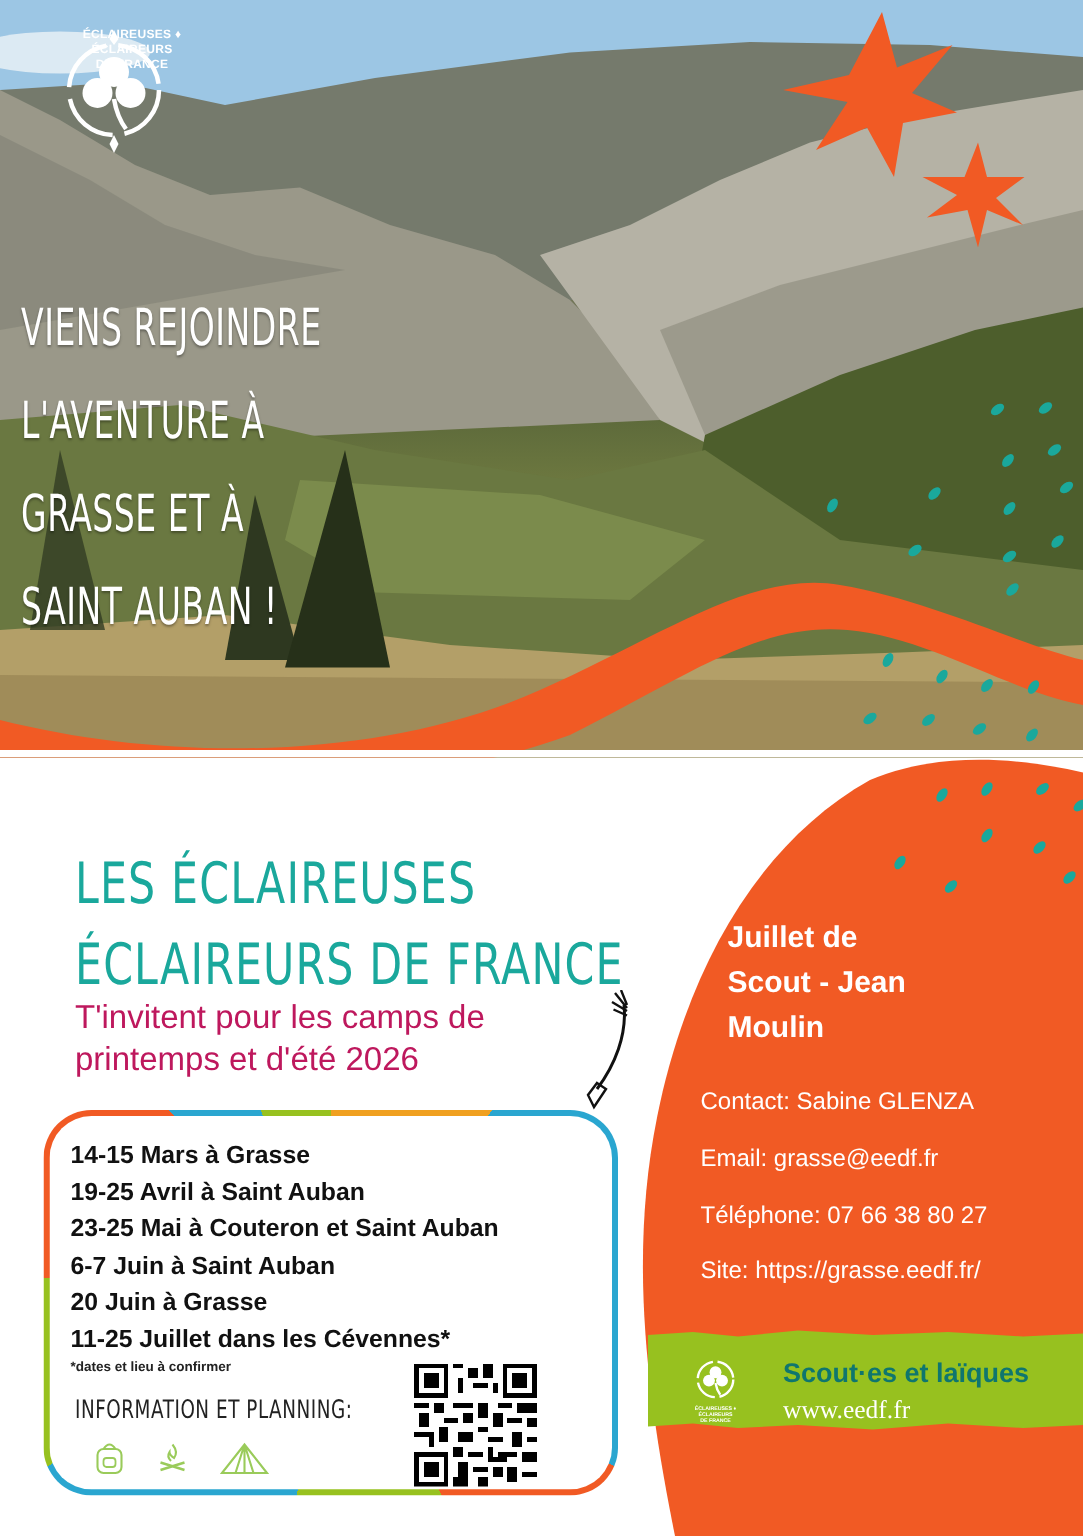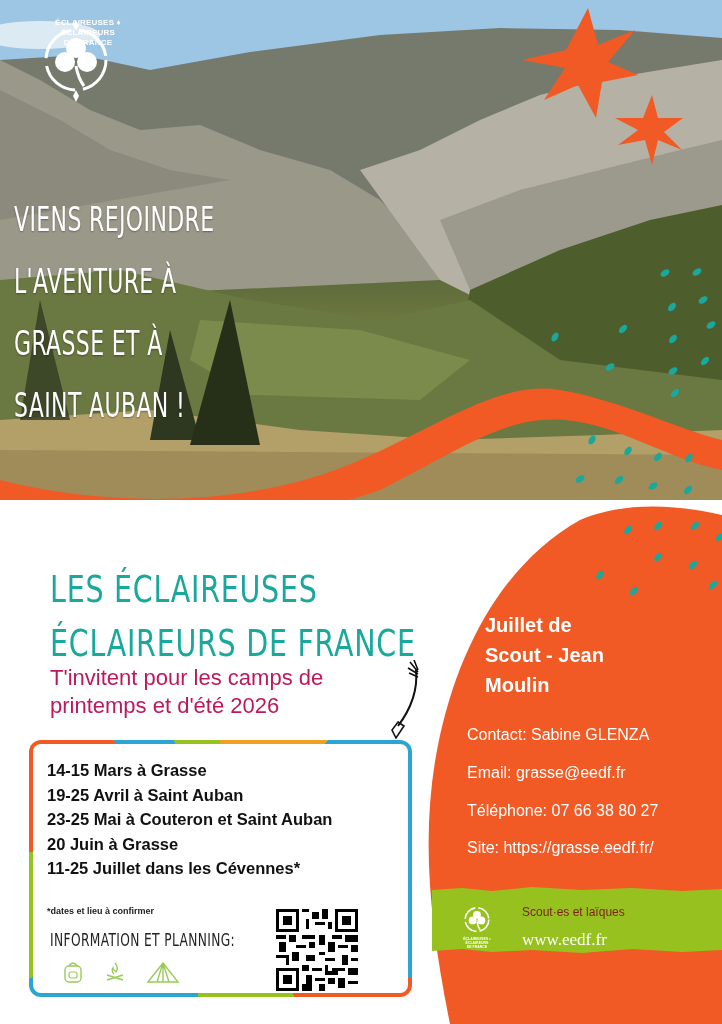--- a/index.html
+++ b/index.html
@@ -8,34 +8,34 @@
     background:linear-gradient(180deg,#8fbfe0 0%,#a9cde6 6%,#7d8a7f 9%,#6f7566 18%,#8a8878 30%,#6c7150 42%,#5d6a3b 55%,#6f7a40 65%,#9c8e55 80%,#b9a36d 92%,#8b7a4c 100%);}
   .photo svg{position:absolute;left:0;top:0;}
   .logo-top{position:absolute;left:38px;top:18px;width:100px;text-align:center;color:#fff;}
   .logo-top .logo-text{font-size:8px;font-weight:bold;line-height:10px;letter-spacing:0.2px;}
   .headline{position:absolute;left:14px;top:188px;width:260px;color:#fff;font-family:"DejaVu Sans Condensed","DejaVu Sans",sans-serif;font-size:34px;line-height:62px;letter-spacing:0.5px;text-shadow:0 1px 2px rgba(0,0,0,.35);}
   .headline div{white-space:nowrap;transform:scaleX(0.72);transform-origin:left;}
   .title{position:absolute;left:50px;top:562px;color:#1aa89c;font-family:"DejaVu Sans",sans-serif;font-size:38px;line-height:54px;}
   .title div{white-space:nowrap;transform:scaleX(0.75);transform-origin:left;letter-spacing:1px;}
   .subtitle{position:absolute;left:50px;top:664px;width:330px;color:#be185d;font-size:22px;line-height:28px;}
   .arrow{position:absolute;left:388px;top:660px;}
-  .dates-box{position:absolute;left:29px;top:740px;width:383px;height:257px;border-radius:12px;box-sizing:border-box;border:4px solid transparent;
+  .dates-box{position:absolute;left:29px;top:740px;width:383px;height:257px;border-radius:32px;box-sizing:border-box;border:4px solid transparent;
     background:linear-gradient(#fff,#fff) padding-box,
       conic-gradient(from 0deg,#f0a020 0deg 40deg,#2aa6d0 40deg 90deg,#2aa6d0 90deg 120deg,#f15a24 120deg 150deg,#97c11f 150deg 190deg,#2aa6d0 190deg 240deg,#97c11f 240deg 275deg,#f15a24 275deg 320deg,#2aa6d0 320deg 340deg,#97c11f 340deg 360deg) border-box;}
   .date-list{position:absolute;left:14px;top:14px;}
   .date-item{font-weight:bold;font-size:16.5px;line-height:24.5px;color:#111;white-space:nowrap;}
   .footnote{position:absolute;left:14px;top:162px;font-size:9px;font-weight:bold;color:#222;text-align:center;}
   .info-label{position:absolute;left:17px;top:186px;font-family:"DejaVu Sans",sans-serif;font-size:17px;color:#222;white-space:nowrap;transform:scaleX(0.72);transform-origin:left;letter-spacing:0.5px;}
   .icons{position:absolute;left:28px;top:216px;display:flex;gap:18px;}
   .qr{position:absolute;left:243px;top:165px;width:82px;height:82px;}
   .orange-panel{position:absolute;left:420px;top:505px;width:302px;height:519px;}
   .group-title{position:absolute;left:485px;top:610px;color:#fff;font-weight:bold;font-size:20px;line-height:30px;}
   .contact{position:absolute;left:467px;color:#fff;font-size:16px;white-space:nowrap;}
   .green-band{position:absolute;left:432px;top:886px;width:290px;height:68px;}
-  .tagline{position:absolute;left:522px;top:905px;color:#7f1d1d;font-weight:normal;font-size:12px;}
+  .tagline{position:absolute;left:522px;top:905px;color:#0f766e;font-weight:bold;font-size:18px;}
   .website{position:absolute;left:522px;top:930px;color:#fff;font-size:17px;font-family:Liberation Serif, serif;}
   .logo-small{position:absolute;left:452px;top:903px;width:50px;text-align:center;color:#fff;}
   .logo-small .ls-text{font-size:3.5px;font-weight:bold;line-height:4px;}
 </style>
 </head>
 <body>
 
 <div class="photo">
   <svg width="722" height="505" viewBox="0 0 722 505">
 
@@ -142,20 +142,21 @@
   <path d="M28,10 C30,30 22,50 10,66" stroke="#111" stroke-width="2" fill="none"></path>
   <path d="M22,2 L30,12 M26,0 L30,10 M20,8 L30,14 M21,13 L30,17" stroke="#111" stroke-width="1.6" fill="none"></path>
   <path d="M10,62 L16,66 L8,78 L4,70 Z" fill="none" stroke="#111" stroke-width="1.6"></path>
 </svg>
 
 <div class="dates-box">
   <div class="date-list">
     <div class="date-item">14-15 Mars à Grasse</div>
     <div class="date-item">19-25 Avril à Saint Auban</div>
     <div class="date-item">23-25 Mai à Couteron et Saint Auban</div>
+    <div class="date-item">6-7 Juin à Saint Auban</div>
     <div class="date-item">20 Juin à Grasse</div>
     <div class="date-item">11-25 Juillet dans les Cévennes*</div>
   </div>
   <div class="footnote">*dates et lieu à confirmer</div>
   <div class="info-label">INFORMATION ET PLANNING:</div>
   <div class="icons">
     <svg width="24" height="24" viewBox="0 0 24 24">
       <rect x="4" y="6" width="16" height="16" rx="4" fill="none" stroke="#9acb5a" stroke-width="1.4"></rect>
       <path d="M8,6 Q12,0 16,6" fill="none" stroke="#9acb5a" stroke-width="1.4"></path>
       <rect x="8" y="12" width="8" height="6" rx="2" fill="none" stroke="#9acb5a" stroke-width="1.2"></rect>

